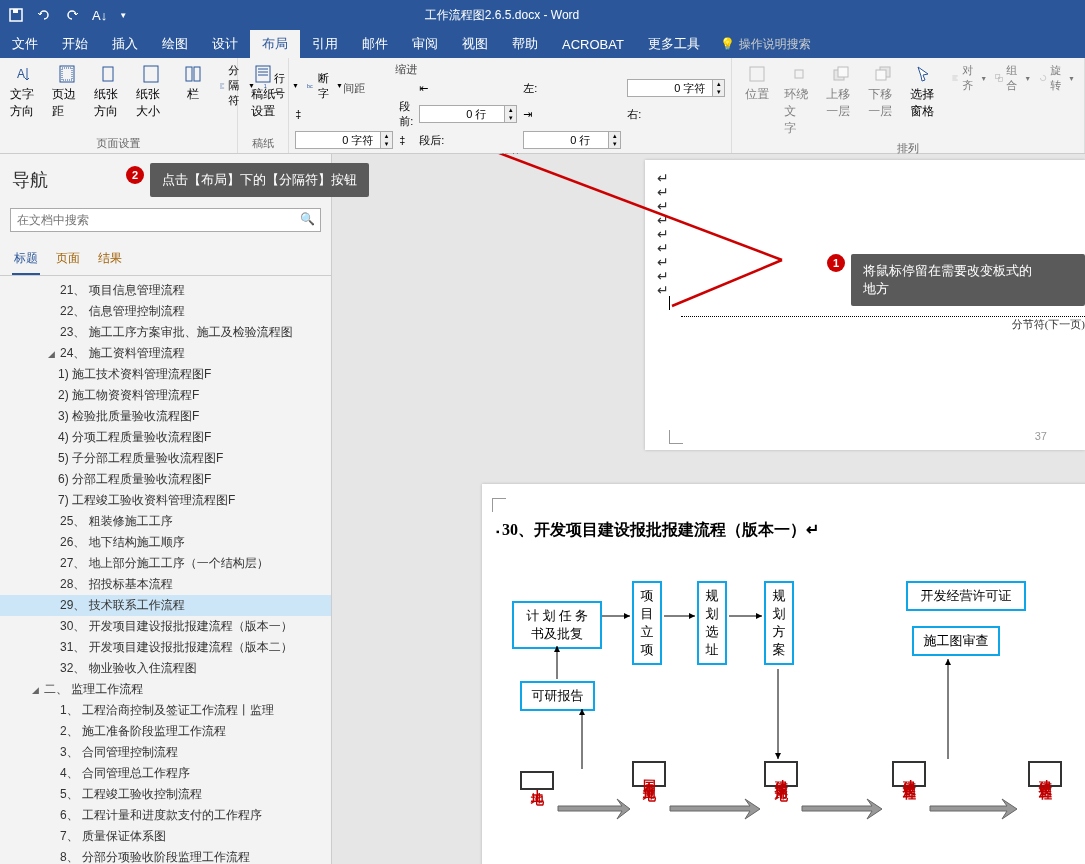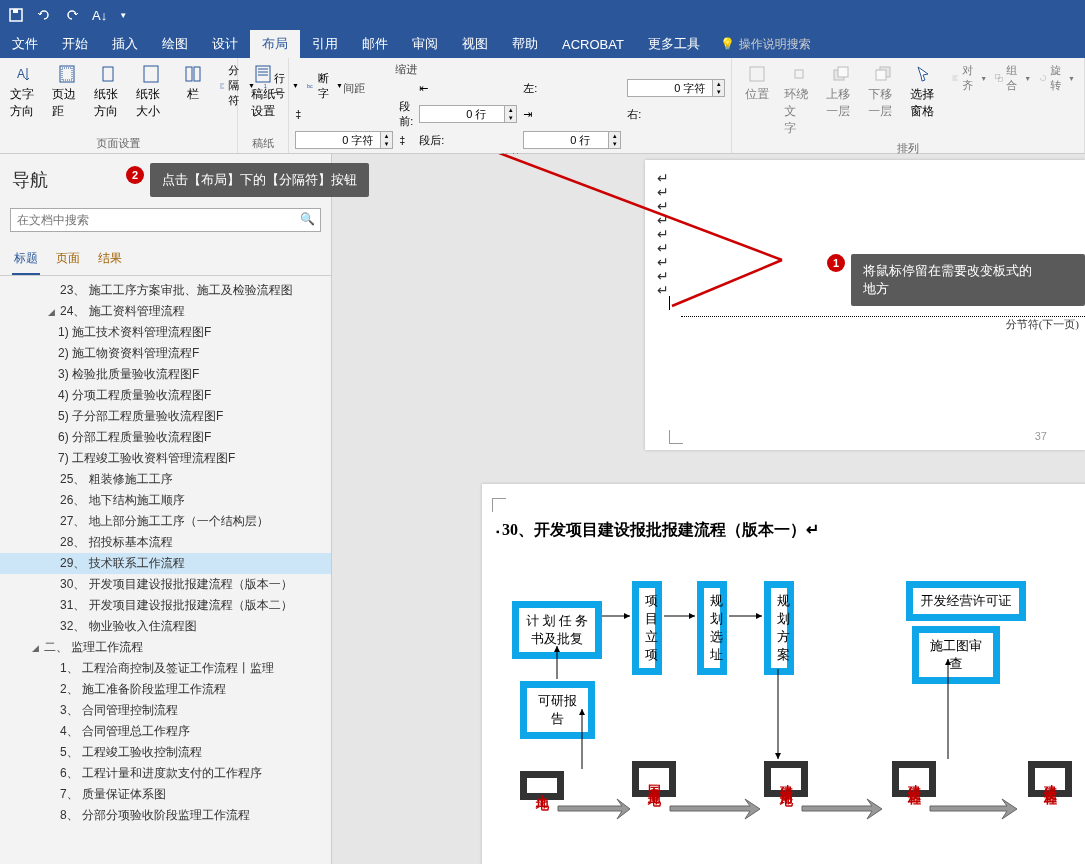--- a/index.html
+++ b/index.html
@@ -48,29 +48,29 @@
 .indent1 { padding-left: 32px; }
 .indent2 { padding-left: 48px; }
 .indent3 { padding-left: 58px; }
 
 .doc-area { flex: 1; background: #e6e6e6; position: relative; overflow: hidden; }
 .page-top { position: absolute; right: 0; top: 6px; width: 440px; height: 290px; background: #fff; box-shadow: 0 0 3px rgba(0,0,0,.2); }
 .page-top .paras { padding: 10px 0 0 12px; font-family: serif; font-size: 14px; color: #333; }
 .page-top .para-mark { height: 14px; }
 .cursor-line { position: relative; }
 .cursor-i { position: absolute; left: 12px; top: 0; width: 1px; height: 14px; background: #000; }
-.section-break { border-top: 1px dotted #000; margin: 6px 0 6px 24px; text-align: right; font-size: 11px; padding-right: 6px; }
+.section-break { border-top: 1px dotted #000; margin: 6px 0 6px 24px; text-align: right; font-size: 11px; }
 .page-num { position: absolute; right: 38px; bottom: 8px; font-size: 11px; color: #999; }
 .corner { position: absolute; left: 24px; bottom: 6px; width: 14px; height: 14px; border-left: 1px solid #999; border-bottom: 1px solid #999; }
 
 .page-bottom { position: absolute; left: 150px; top: 330px; width: 930px; height: 530px; background: #fff; box-shadow: 0 0 3px rgba(0,0,0,.2); }
 .doc-title { font-family: serif; font-size: 16px; font-weight: bold; padding: 36px 0 20px 14px; }
 .doc-title::before { content: "▪ "; font-size: 10px; }
 .flow { position: relative; height: 300px; margin-left: 20px; }
-.fbox { position: absolute; border: 7px solid #0ea5e9; background: #fff; font-family: serif; padding: 4px 6px; font-size: 13px; text-align: center; }
+.fbox { position: absolute; border: 2px solid #0ea5e9; background: #fff; font-family: serif; padding: 4px 6px; font-size: 13px; text-align: center; }
 .fbox-red { background: #fff; border-color: #333; color: #c00000; font-weight: bold; writing-mode: vertical-rl; padding: 6px 6px; }
 
 .callout { position: absolute; background: #5a5a5a; color: #fff; font-size: 13px; padding: 8px 12px; border-radius: 2px; display: flex; align-items: center; gap: 6px; }
 .callout-num { width: 18px; height: 18px; border-radius: 50%; background: #c00; color: #fff; display: inline-flex; align-items: center; justify-content: center; font-size: 11px; font-weight: bold; }
 .red-arrow { position: absolute; stroke: #c00; fill: #c00; pointer-events: none; }
 .corner-tl { position: absolute; left: 10px; top: 14px; width: 14px; height: 14px; border-left: 1px solid #999; border-top: 1px solid #999; }
 </style>
 </head>
 <body>
 
@@ -84,20 +84,21 @@
         <path d="M4 8 A4 4 0 1 1 8 12" fill="none" stroke="#fff" stroke-width="1.5"></path>
         <path d="M2 6 L4 8 L6 6" fill="none" stroke="#fff"></path>
       </svg>
     <svg class="qat-icon" viewBox="0 0 16 16">
         <path d="M12 8 A4 4 0 1 0 8 12" fill="none" stroke="#fff" stroke-width="1.5"></path>
         <path d="M14 6 L12 8 L10 6" fill="none" stroke="#fff"></path>
       </svg>
     <span style="font-size:13px">A↓</span>
     <span style="font-size:8px">▼</span>
   </div>
+  <div class="title-center">工作流程图2.6.5.docx  -  Word</div>
 </div>
 
 <div class="menubar">
 <div class="menu-item">文件</div>
     <div class="menu-item">开始</div>
     <div class="menu-item">插入</div>
     <div class="menu-item">绘图</div>
     <div class="menu-item">设计</div>
     <div class="menu-item active">布局</div>
     <div class="menu-item">引用</div>
@@ -309,20 +310,28 @@
     <div class="nav-search">
       <input type="text" placeholder="在文档中搜索" style="">
       <span class="sicon">🔍</span>
     </div>
     <div class="nav-tabs">
         <div class="nav-tab active">标题</div>
         <div class="nav-tab">页面</div>
         <div class="nav-tab">结果</div>
       </div>
     <div class="nav-tree">
+        <div class="tree-item indent2">
+          <span class="tree-caret"></span>
+          <span>21、 项目信息管理流程</span>
+        </div>
+        <div class="tree-item indent2">
+          <span class="tree-caret"></span>
+          <span>22、 信息管理控制流程</span>
+        </div>
         <div class="tree-item indent2">
           <span class="tree-caret"></span>
           <span>23、 施工工序方案审批、施工及检验流程图</span>
         </div>
         <div class="tree-item indent2">
           <span class="tree-caret">◢</span>
           <span>24、 施工资料管理流程</span>
         </div>
         <div class="tree-item indent3">
           <span>1) 施工技术资料管理流程图F</span>

